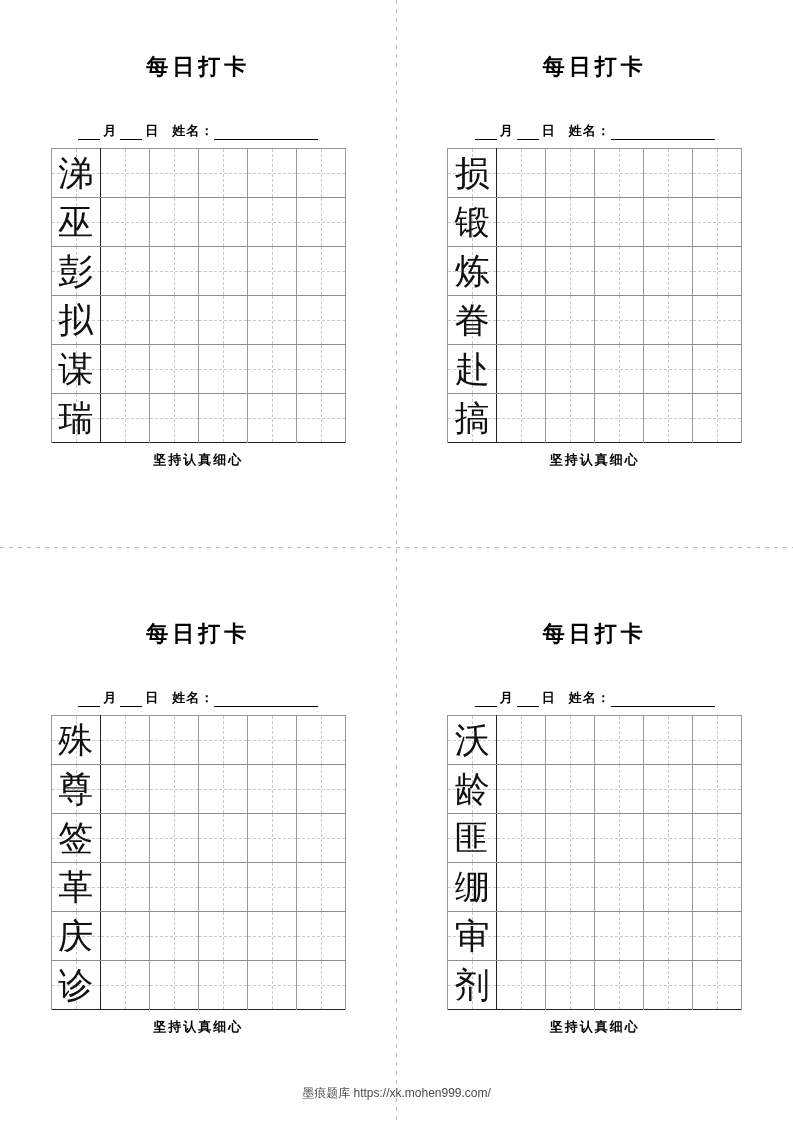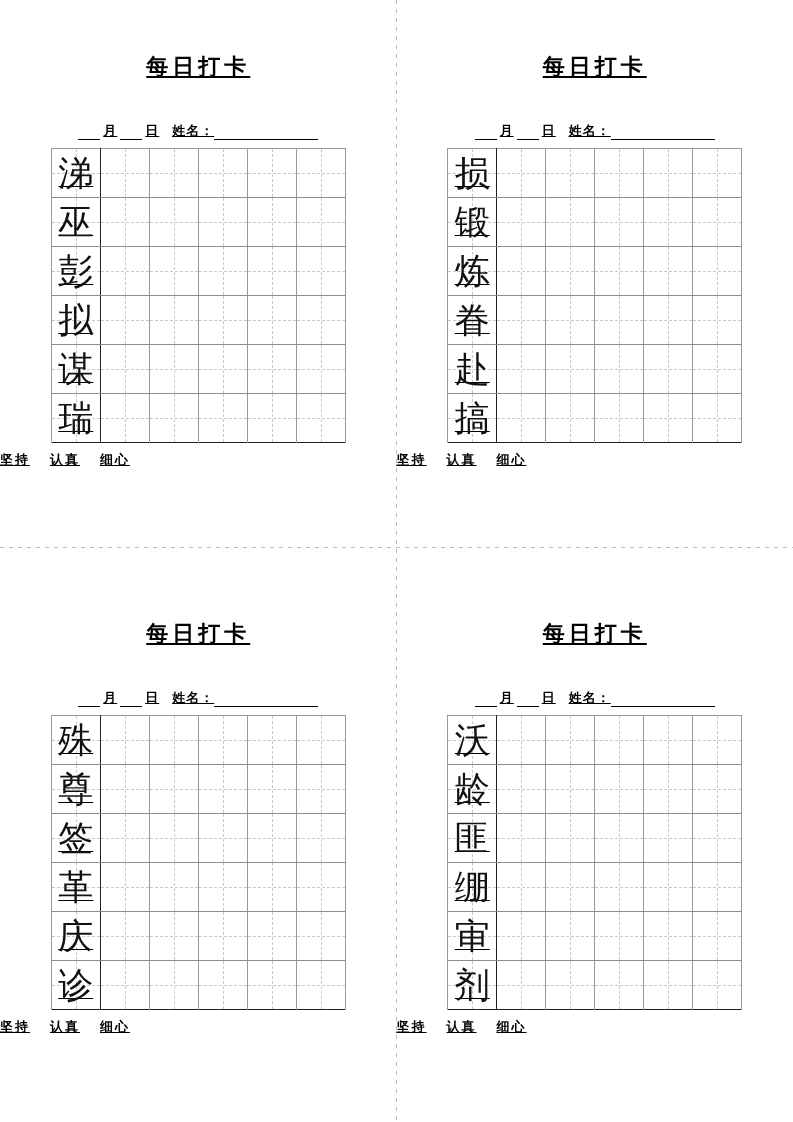--- a/index.html
+++ b/index.html
@@ -55,21 +55,20 @@
 
   .card {
     position: relative;
   }
 
   .card-inner {
     position: absolute;
     left: 0;
     right: 0;
     top: 0;
-    text-decoration: underline;
   }
 
   .title {
     text-align: center;
     font-size: 22px;
     letter-spacing: 4px;
     font-weight: 600;
     font-family: "Liberation Serif", "DejaVu Serif", serif;
   }
 
@@ -141,21 +140,21 @@
     position: relative;
     z-index: 2;
     font-size: 35px;
     line-height: 48px;
     font-family: "DejaVu Serif", "Liberation Serif", serif;
     color: #111;
   }
 
   .footer-words {
     display: flex;
-    gap: 20px;
+    justify-content: center;
     font-size: 13px;
     font-weight: 600;
     letter-spacing: 2px;
     margin-top: 8px;
   }
 
   .watermark {
     position: absolute;
     left: 0;
     right: 0;
@@ -455,13 +454,14 @@
         <div class="footer-words">
           <span>坚持</span>
           <span>认真</span>
           <span>细心</span>
         </div>
       </div>
     </div>
 
   </div>
 
+  <div class="watermark">墨痕题库 https://xk.mohen999.com/</div>
 </div>
 
 </body></html>

